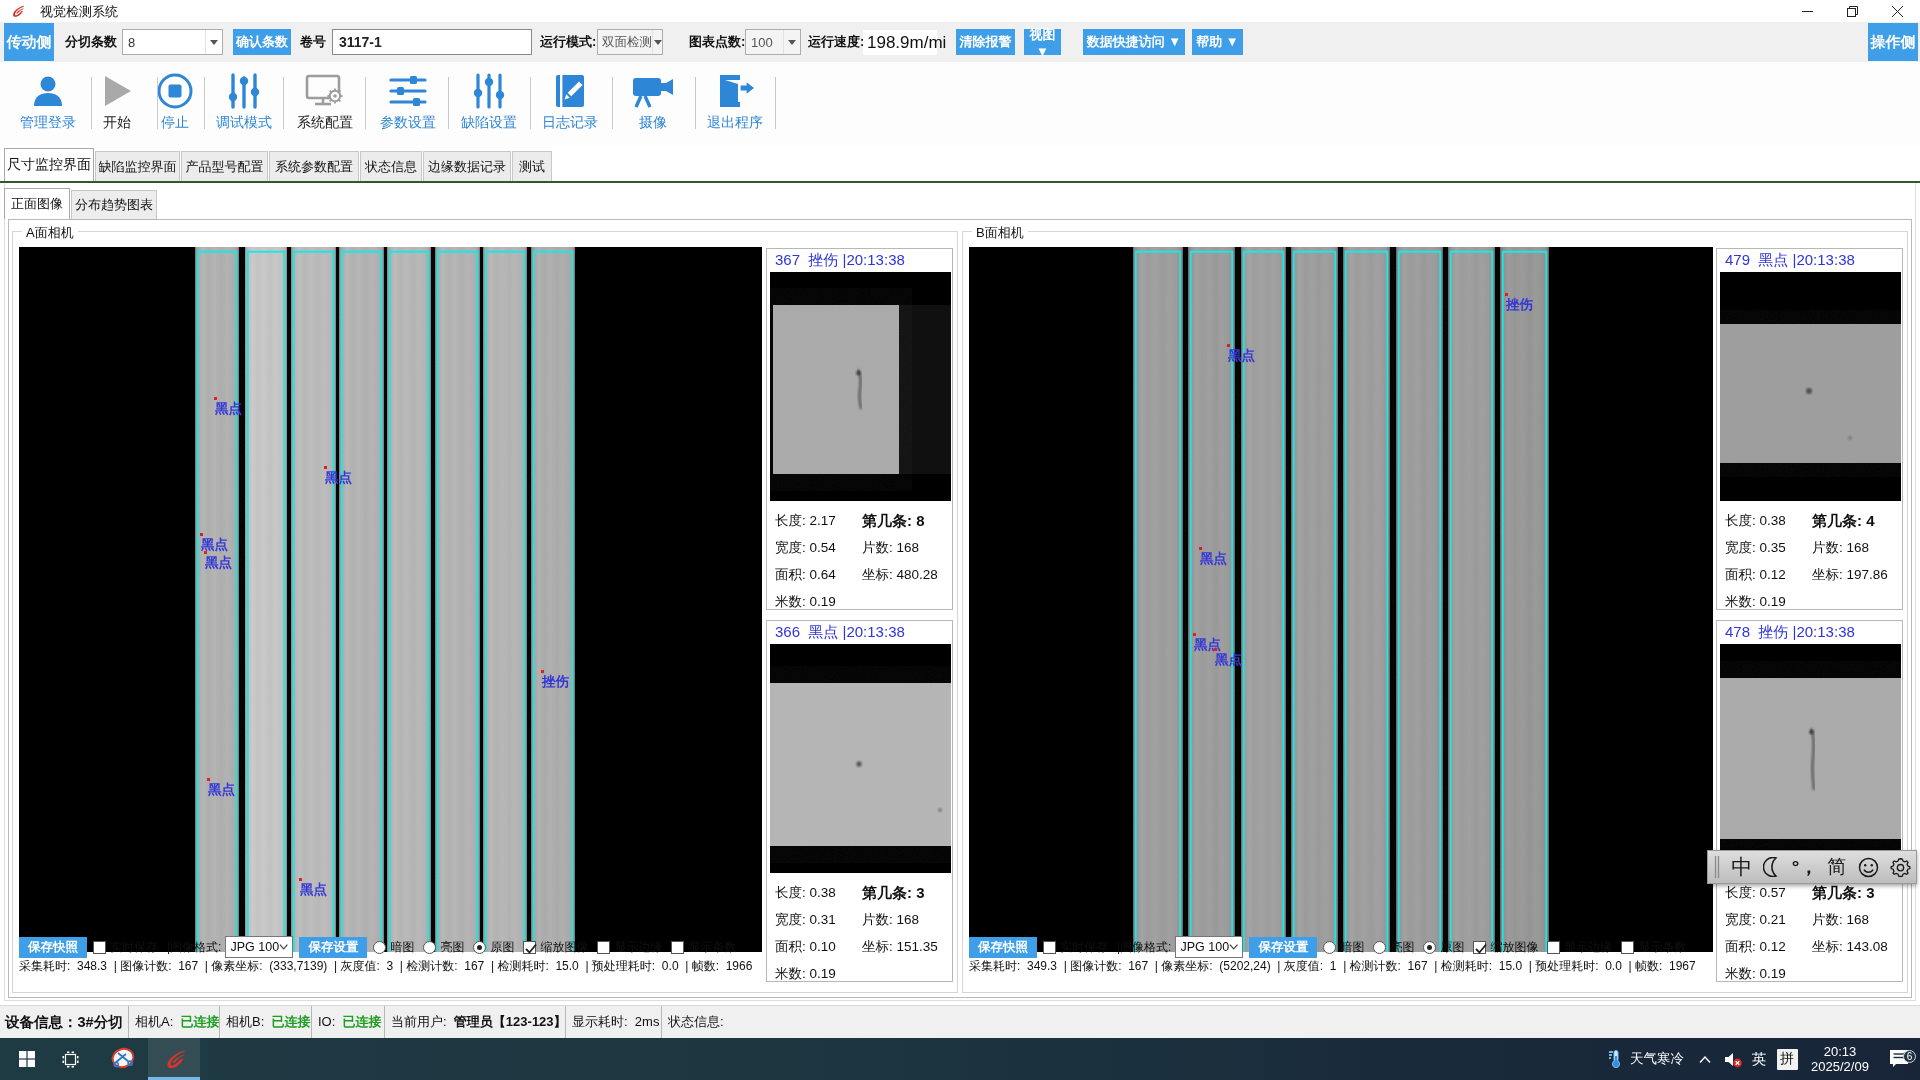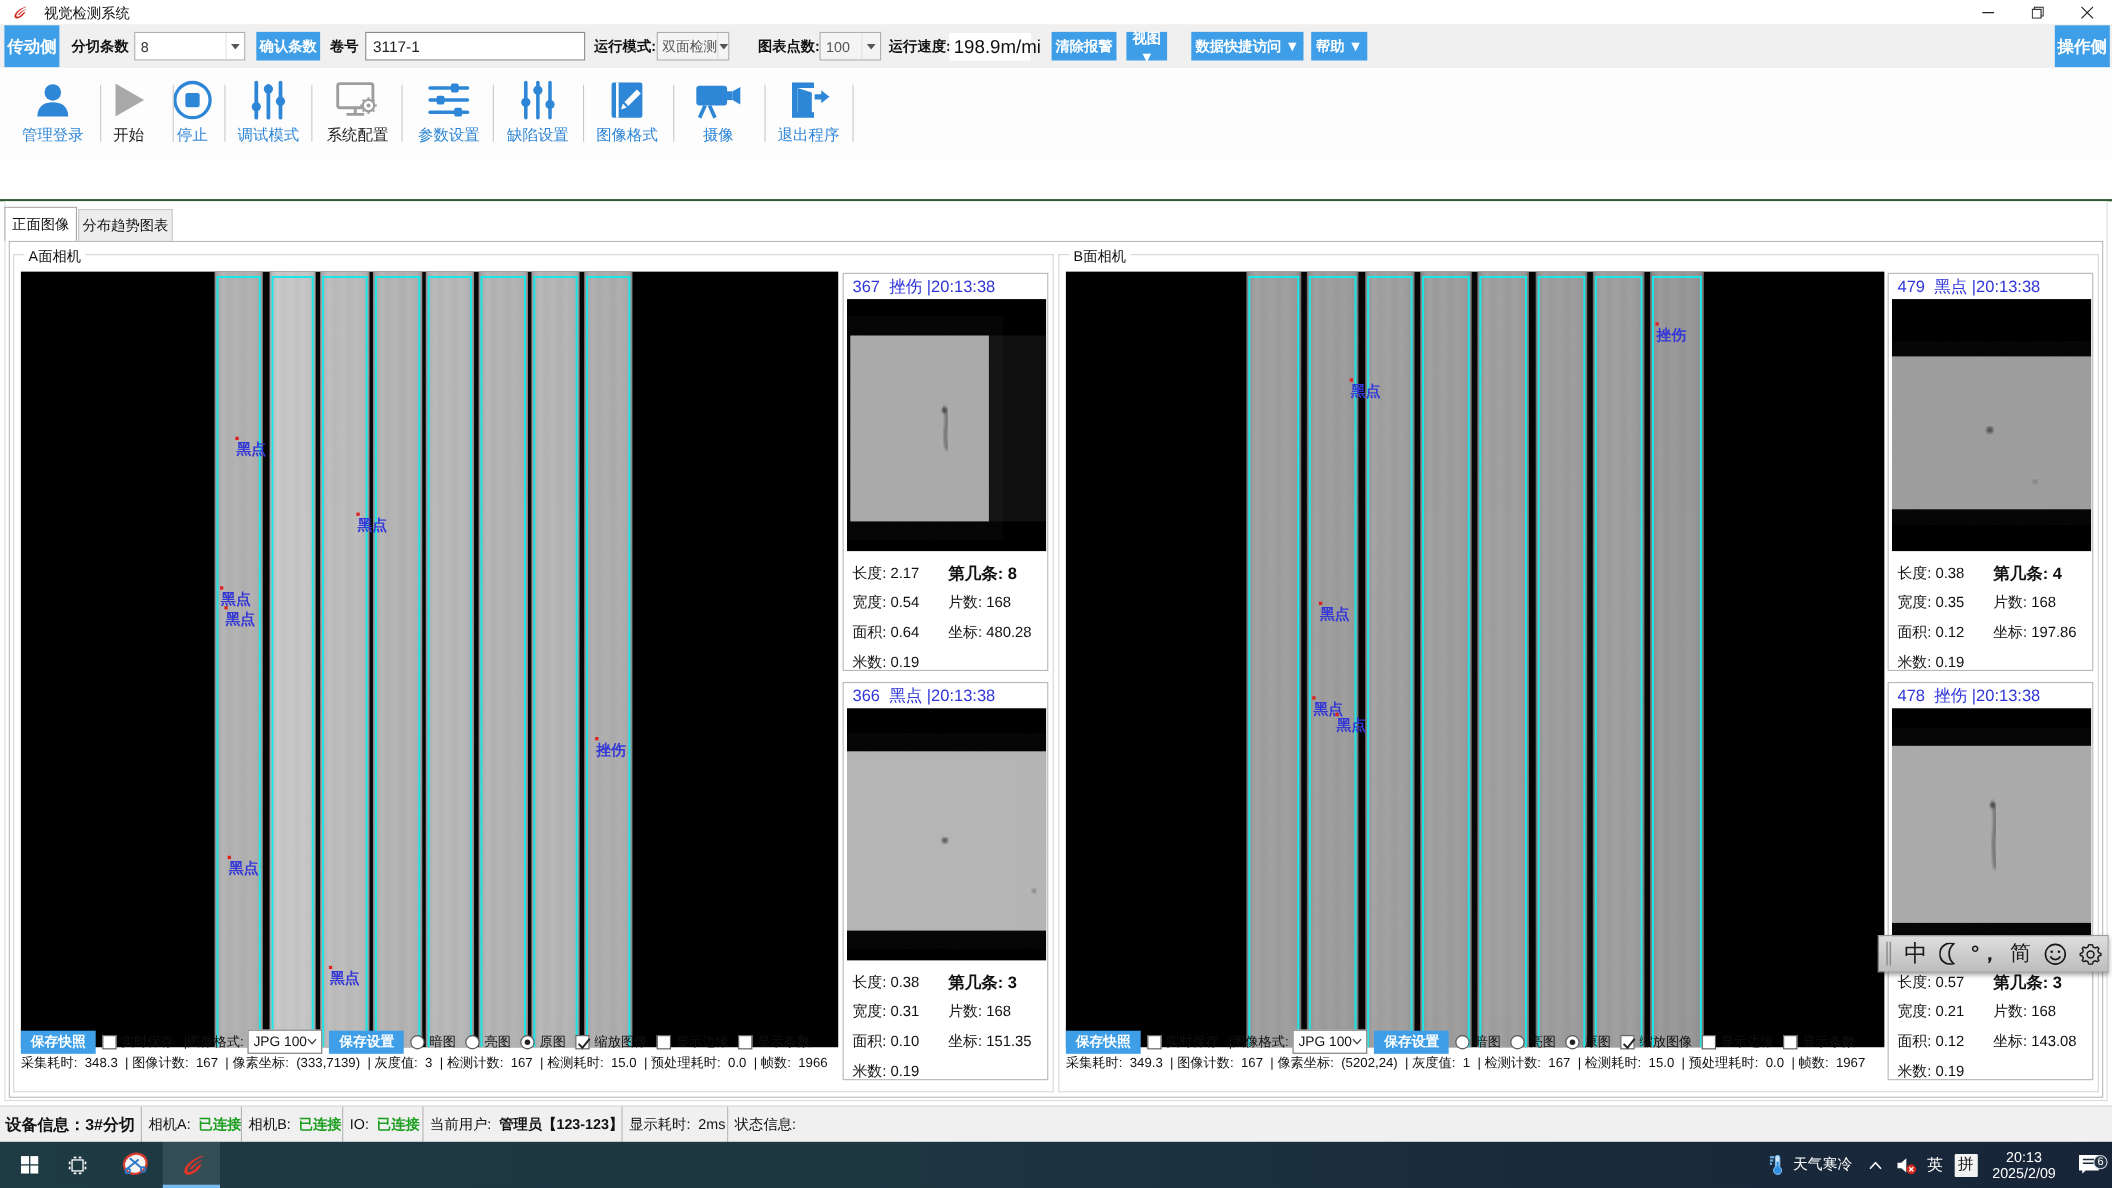--- a/index.html
+++ b/index.html
@@ -135,21 +135,21 @@
     <div class="combo" style="left:122px; width:101px;">
       <div class="cb-text">8</div>
       <div class="cb-arrow">
           <svg width="8" height="5" viewBox="0 0 8 5">
             <path d="M0 0 L4 5 L8 0 Z" fill="#555"></path>
           </svg>
         </div>
     </div>
     <button class="btn-blue tb1-btn" style="left:233px; width:58px;">确认条数</button>
     <div class="tb1-label" style="left:300px;">卷号</div>
-    <input class="tb1-input" style="left: 332px; width: 200px;" value="3117-1">
+    <input class="tb1-input" style="left: 332px; width: 200px; font-weight: bold;" value="3117-1">
     <div class="tb1-label" style="left:540px;">运行模式:</div>
     <div class="combo" style="left:597px; width:66px; background:#f4f4f4;">
       <div class="cb-text" style="color:#555; font-size:12.5px; padding-left:4px;">双面检测</div>
       <div class="cb-arrow">
           <svg width="8" height="5" viewBox="0 0 8 5">
             <path d="M0 0 L4 5 L8 0 Z" fill="#555"></path>
           </svg>
         </div>
     </div>
     <div class="tb1-label" style="left:689px;">图表点数:</div>
@@ -270,21 +270,21 @@
         <div class="aicon">
           <svg width="38" height="38" viewBox="0 0 38 38">
             <rect x="5" y="3" width="28" height="32" rx="2" fill="#2e86d6"></rect>
             <rect x="9" y="3" width="2.4" height="32" fill="#fdfdfd"></rect>
             <g transform="rotate(45 22 19)">
               <rect x="19.5" y="8" width="5" height="16" fill="#fdfdfd"></rect>
               <path d="M19.5 26 L22 31 L24.5 26 Z" fill="#fdfdfd"></path>
             </g>
           </svg>
         </div>
-        <div class="alabel" style="color:#2e86d6">图像格式</div>
+        <div class="alabel" style="color:#2e86d6">日志记录</div>
       </div>
       <div class="action-item" style="left: 653px;">
         <div class="aicon">
           <svg width="44" height="38" viewBox="0 0 44 38">
             <rect x="2" y="6" width="28" height="18" rx="3" fill="#2e86d6"></rect>
             <rect x="29" y="11" width="6" height="8" fill="#2e86d6"></rect>
             <path d="M35 11 L42 7 L42 23 L35 19 Z" fill="#2e86d6"></path>
             <path d="M10 24 L5 35 M14 24 L19 35" stroke="#2e86d6" stroke-width="3.4"></path>
           </svg>
         </div>
@@ -306,20 +306,29 @@
       <div class="action-sep" style="left: 283px;"></div>
       <div class="action-sep" style="left: 365px;"></div>
       <div class="action-sep" style="left: 448px;"></div>
       <div class="action-sep" style="left: 530px;"></div>
       <div class="action-sep" style="left: 612px;"></div>
       <div class="action-sep" style="left: 695px;"></div>
       <div class="action-sep" style="left: 775px;"></div>
     </div>
 
   <div class="maintabs">
+    <div class="tabs" id="maintabs">
+        <div class="mtab active" style="width: 90px;">尺寸监控界面</div>
+        <div class="mtab" style="width: 85px;">缺陷监控界面</div>
+        <div class="mtab" style="width: 87px;">产品型号配置</div>
+        <div class="mtab" style="width: 90px;">系统参数配置</div>
+        <div class="mtab" style="width: 62px;">状态信息</div>
+        <div class="mtab" style="width: 88px;">边缘数据记录</div>
+        <div class="mtab" style="width: 40px;">测试</div>
+      </div>
     <div class="green-line"></div>
   </div>
 
   <div class="page-outer"></div>
   <div class="subtabs" id="subtabs">
       <div class="stab active" style="width: 66px;">正面图像</div>
       <div class="stab" style="width: 86px;">分布趋势图表</div>
     </div>
   <div class="content-box"></div>
 

